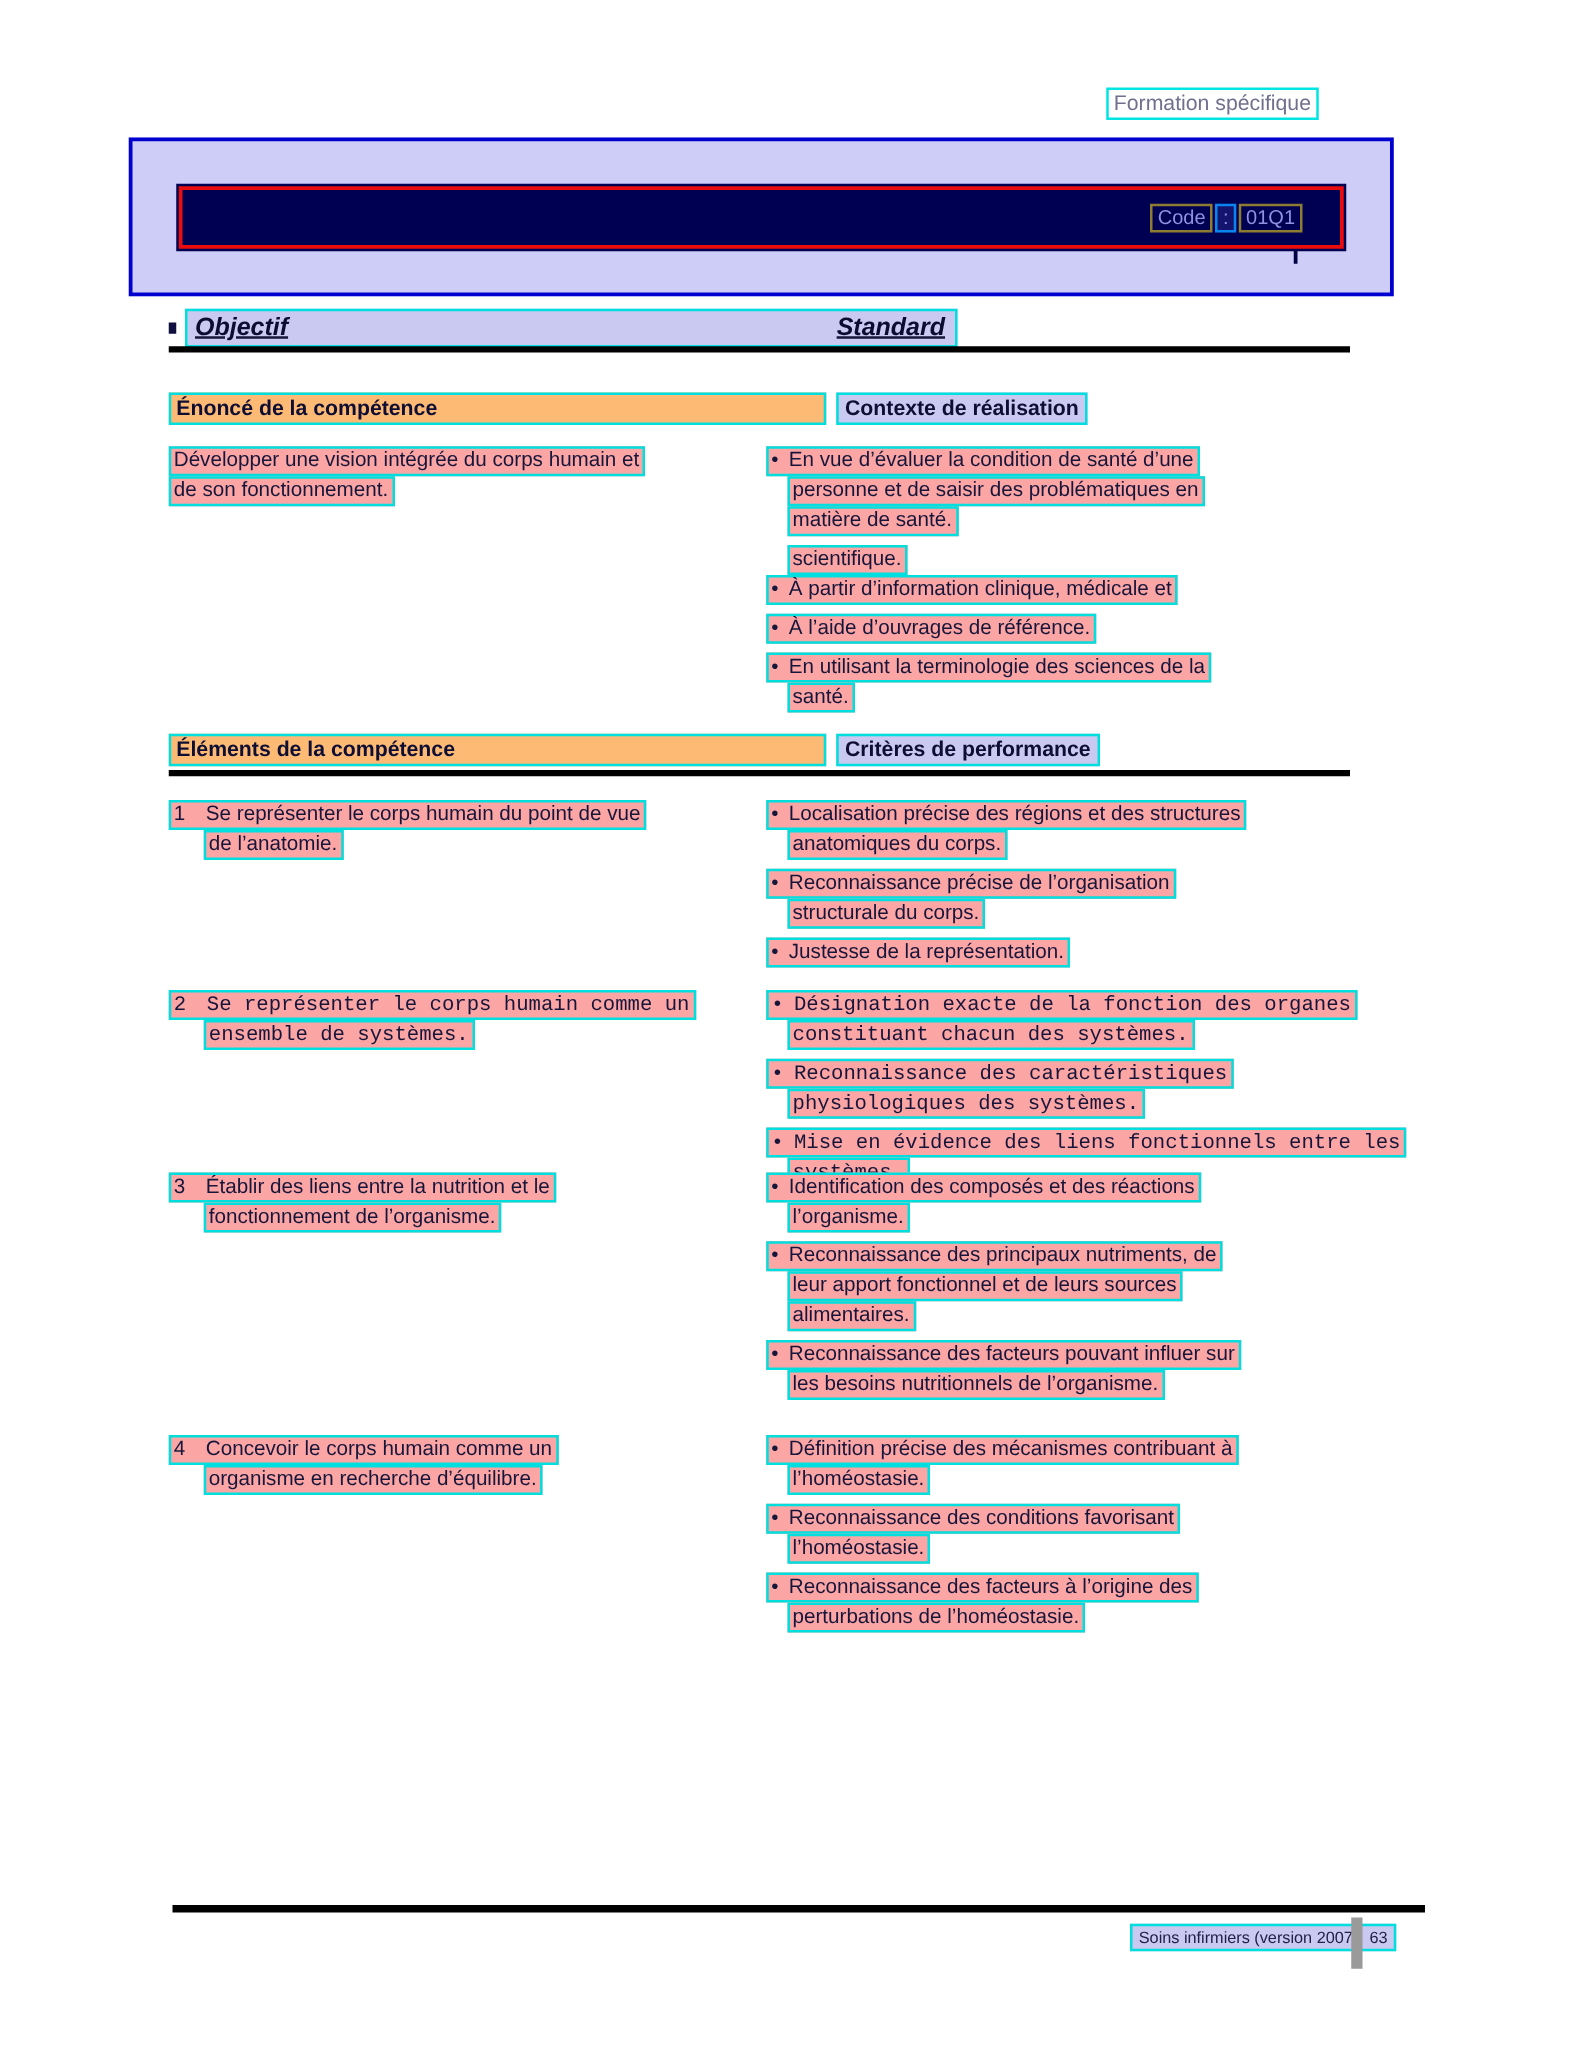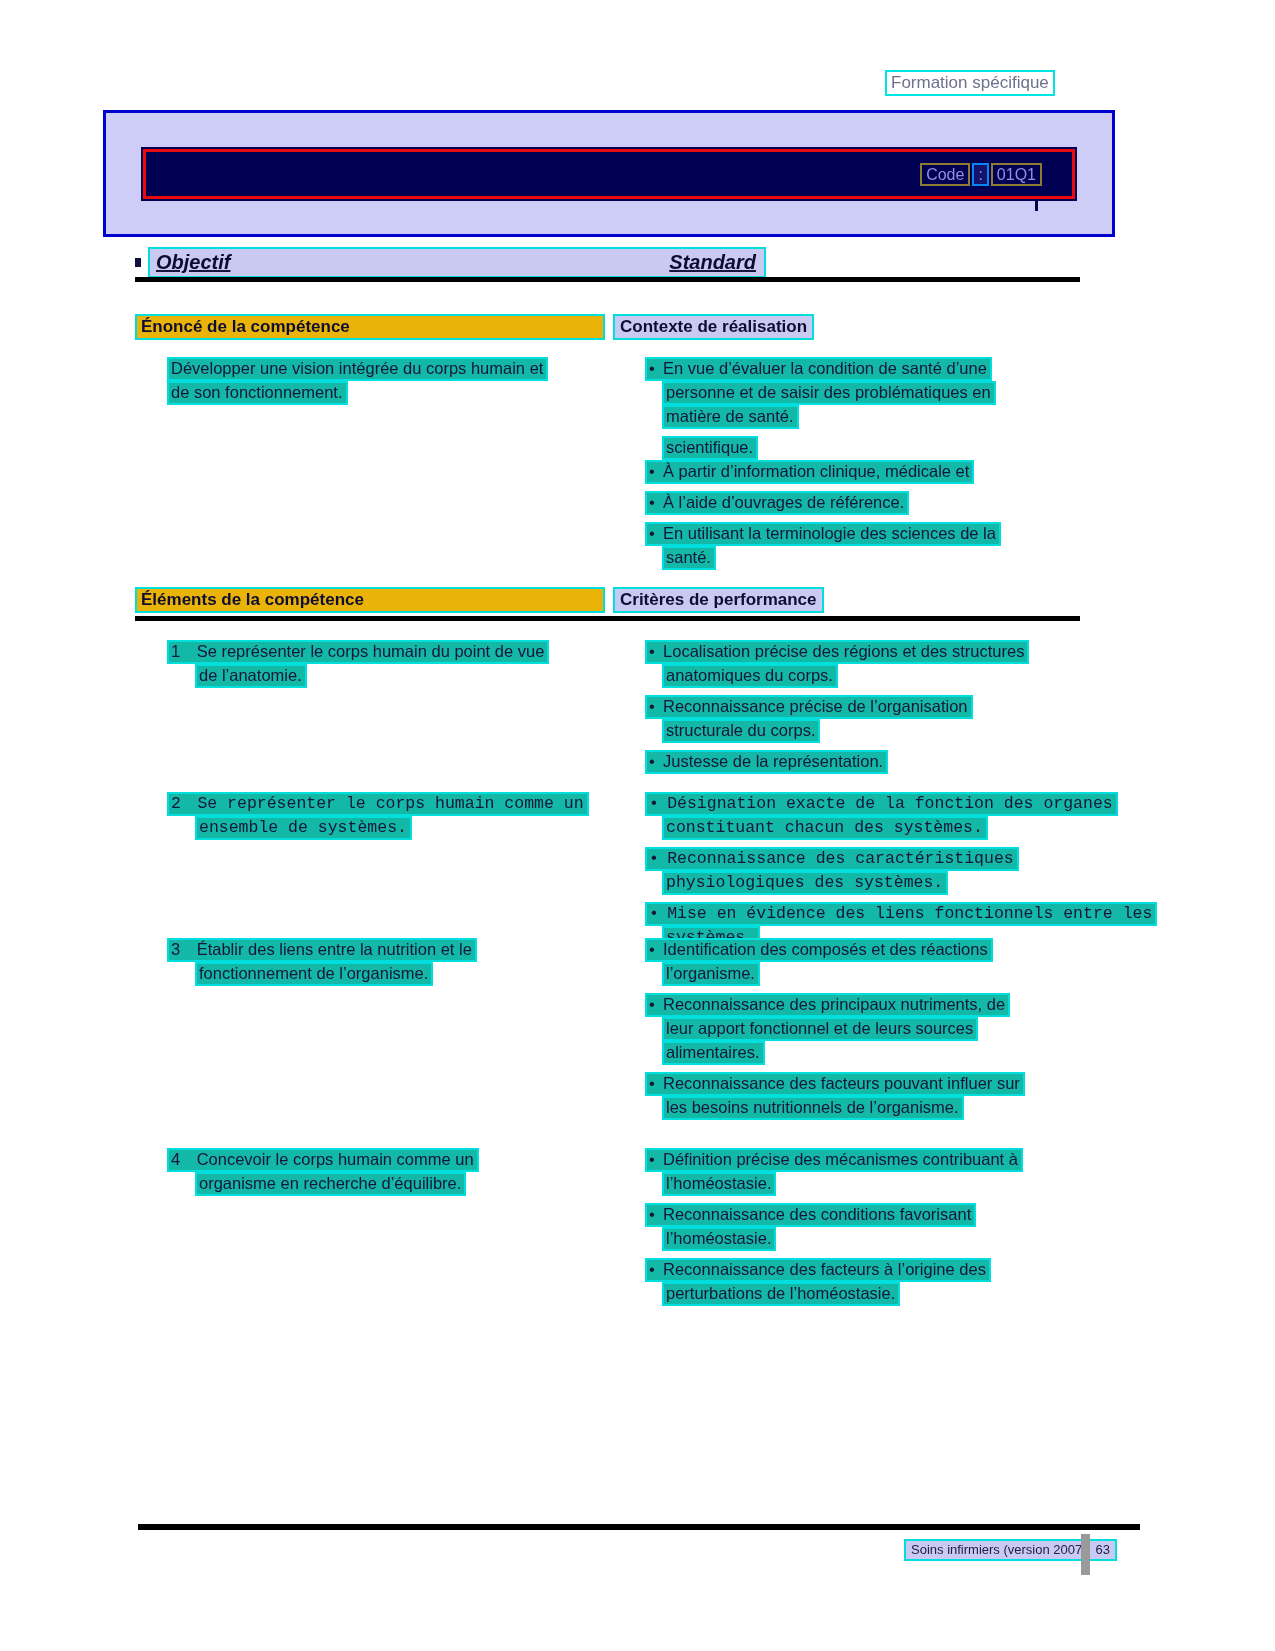--- a/index.html
+++ b/index.html
@@ -3,24 +3,23 @@
 <meta charset="utf-8">
 <style>
   * { margin:0; padding:0; box-sizing:border-box; }
   html,body { background:#ffffff; }
   .page {
     position:relative; width:1275px; height:1651px; background:#ffffff;
     font-family:"Liberation Sans", sans-serif; color:#16163a; overflow:hidden;
   }
   .hl {
     display:inline-block; white-space:nowrap;
-    background:#14b8a6; border:2px solid #00dede;
+    background:#fca5a5; border:2px solid #00dede;
     font-size:16.5px; line-height:19px; padding:0 3px 1px 2px;
     color:#16163a;
-    margin-left:32px;
   }
   .line-row { height:24px; }
   .line-row.cont { padding-left:28px; }
   .line-row.bcont { padding-left:17px; }
   .bullet-group { margin-bottom:7px; }
 
   
   .eyebrow {
     position:absolute; top:70px; left:885px;
     background:#ffffff; border:2px solid #00e4e4;
@@ -58,21 +57,21 @@
   .rule { position:absolute; left:135px; width:945px; height:5px; background:#000000; }
   .rule-1 { top:277px; }
   .rule-2 { top:616px; }
   .rule-footer { top:1524px; left:138px; width:1002px; height:6px; }
 
   
   .sec-head { position:absolute; left:135px; display:flex; }
   .sec-head-1 { top:314px; }
   .sec-head-2 { top:587px; }
   .sec-head .left-bar {
-    width:470px; background:#eab308; border:2px solid #00dede;
+    width:526px; background:#fdba74; border:2px solid #00dede;
     font-weight:bold; font-size:17px; line-height:20px; padding:1px 4px; color:#0e0e34;
   }
   .sec-head .right-bar {
     margin-left:8px; background:#c9c9f1; border:2px solid #00dede;
     font-weight:bold; font-size:17px; line-height:20px; padding:1px 5px; color:#0e0e34;
     align-self:flex-start;
   }
 
   
   .content-row { position:absolute; left:135px; width:945px; display:flex; }

